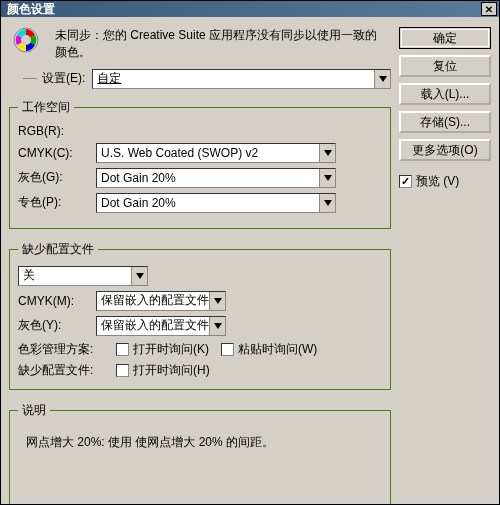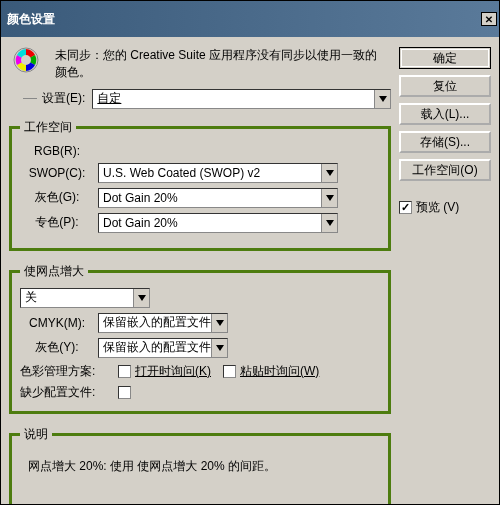--- a/index.html
+++ b/index.html
@@ -10,21 +10,21 @@
     background: #d4d0c8;
     width: 500px;
     height: 505px;
     overflow: hidden;
     border: 1px solid #000;
   }
   .titlebar {
     background: #4a5a6a;
     background: linear-gradient(to right, #3a5a7a, #5a7a9a);
     color: #fff;
-    height: 36px;
+    height: 16px;
     display: flex;
     align-items: center;
     justify-content: space-between;
     padding: 0 2px 0 6px;
     font-weight: bold;
   }
   .titlebar .close {
     width: 16px;
     height: 14px;
     background: #d4d0c8;
@@ -92,35 +92,35 @@
   .dash {
     width: 14px;
     border-top: 1px solid #888;
     margin-right: 2px;
   }
   .big-select {
     flex: 1;
     height: 20px;
   }
   fieldset {
-    border: 3px solid #4d7c0f;
+    border: 1px solid #4d7c0f;
     margin: 4px 0 12px 0;
     padding: 8px 8px 10px 8px;
   }
   legend {
     padding: 0 4px;
   }
   .field-row {
     display: flex;
     align-items: center;
     margin-bottom: 5px;
   }
   .field-label {
     width: 78px;
-    text-align: center;
+    text-align: left;
     padding-right: 4px;
     white-space: nowrap;
   }
   .select {
     display: flex;
     align-items: center;
     height: 20px;
     background: #fff;
     border: 1px inset #888;
     position: relative;
@@ -169,26 +169,25 @@
     content: "✓";
     font-size: 11px;
     color: #000;
     font-weight: bold;
   }
   .chk-item {
     display: flex;
     align-items: center;
     margin-right: 12px;
     cursor: pointer;
-    text-decoration: underline;
   }
   .preview-row {
     display: flex;
     align-items: center;
-    margin-top: 12px;
+    margin-top: 6px;
     cursor: pointer;
   }
   .desc {
     padding: 6px 8px;
     line-height: 1.5;
     min-height: 80px;
   }
 </style>
 </head>
 <body>
@@ -228,21 +227,21 @@
         </div>
       </div>
     </div>
 
     <fieldset>
       <legend>工作空间</legend>
       <div class="field-row">
         <div class="field-label"><span>RGB(R):</span></div>
       </div>
       <div class="field-row">
-        <div class="field-label"><span>SWOP(C):</span></div>
+        <div class="field-label"><span>CMYK(C):</span></div>
         <div class="select select-wide">
           <span class="select-text">U.S. Web Coated (SWOP) v2</span>
           <div class="select-btn">
               <svg viewBox="0 0 8 6">
                 <path d="M0 0 L8 0 L4 6 Z" fill="#000"></path>
               </svg>
             </div>
         </div>
       </div>
       <div class="field-row">
@@ -263,21 +262,21 @@
           <div class="select-btn">
               <svg viewBox="0 0 8 6">
                 <path d="M0 0 L8 0 L4 6 Z" fill="#000"></path>
               </svg>
             </div>
         </div>
       </div>
     </fieldset>
 
     <fieldset>
-      <legend>使网点增大</legend>
+      <legend>缺少配置文件</legend>
       <div class="field-row">
         <div class="select select-narrow">
           <span class="select-text">关</span>
           <div class="select-btn">
               <svg viewBox="0 0 8 6">
                 <path d="M0 0 L8 0 L4 6 Z" fill="#000"></path>
               </svg>
             </div>
         </div>
       </div>
@@ -311,34 +310,35 @@
         </div>
         <div class="chk-item">
           <span class="chk"></span>
           <span>粘贴时询问(W)</span>
         </div>
       </div>
       <div class="chk-row">
         <div class="chk-label">缺少配置文件:</div>
         <div class="chk-item">
           <span class="chk"></span>
+          <span>打开时询问(H)</span>
         </div>
       </div>
     </fieldset>
 
     <fieldset>
       <legend>说明</legend>
       <div class="desc">网点增大 20%: 使用 使网点增大 20% 的间距。</div>
     </fieldset>
   </div>
 
   <div class="right">
     <div class="btn primary">确定</div>
     <div class="btn">复位</div>
     <div class="btn">载入(L)...</div>
     <div class="btn">存储(S)...</div>
-    <div class="btn">工作空间(O)</div>
+    <div class="btn">更多选项(O)</div>
     <div class="preview-row">
       <span class="chk checked"></span>
       <span>预览 (V)</span>
     </div>
   </div>
 </div>
 
 </body></html>

